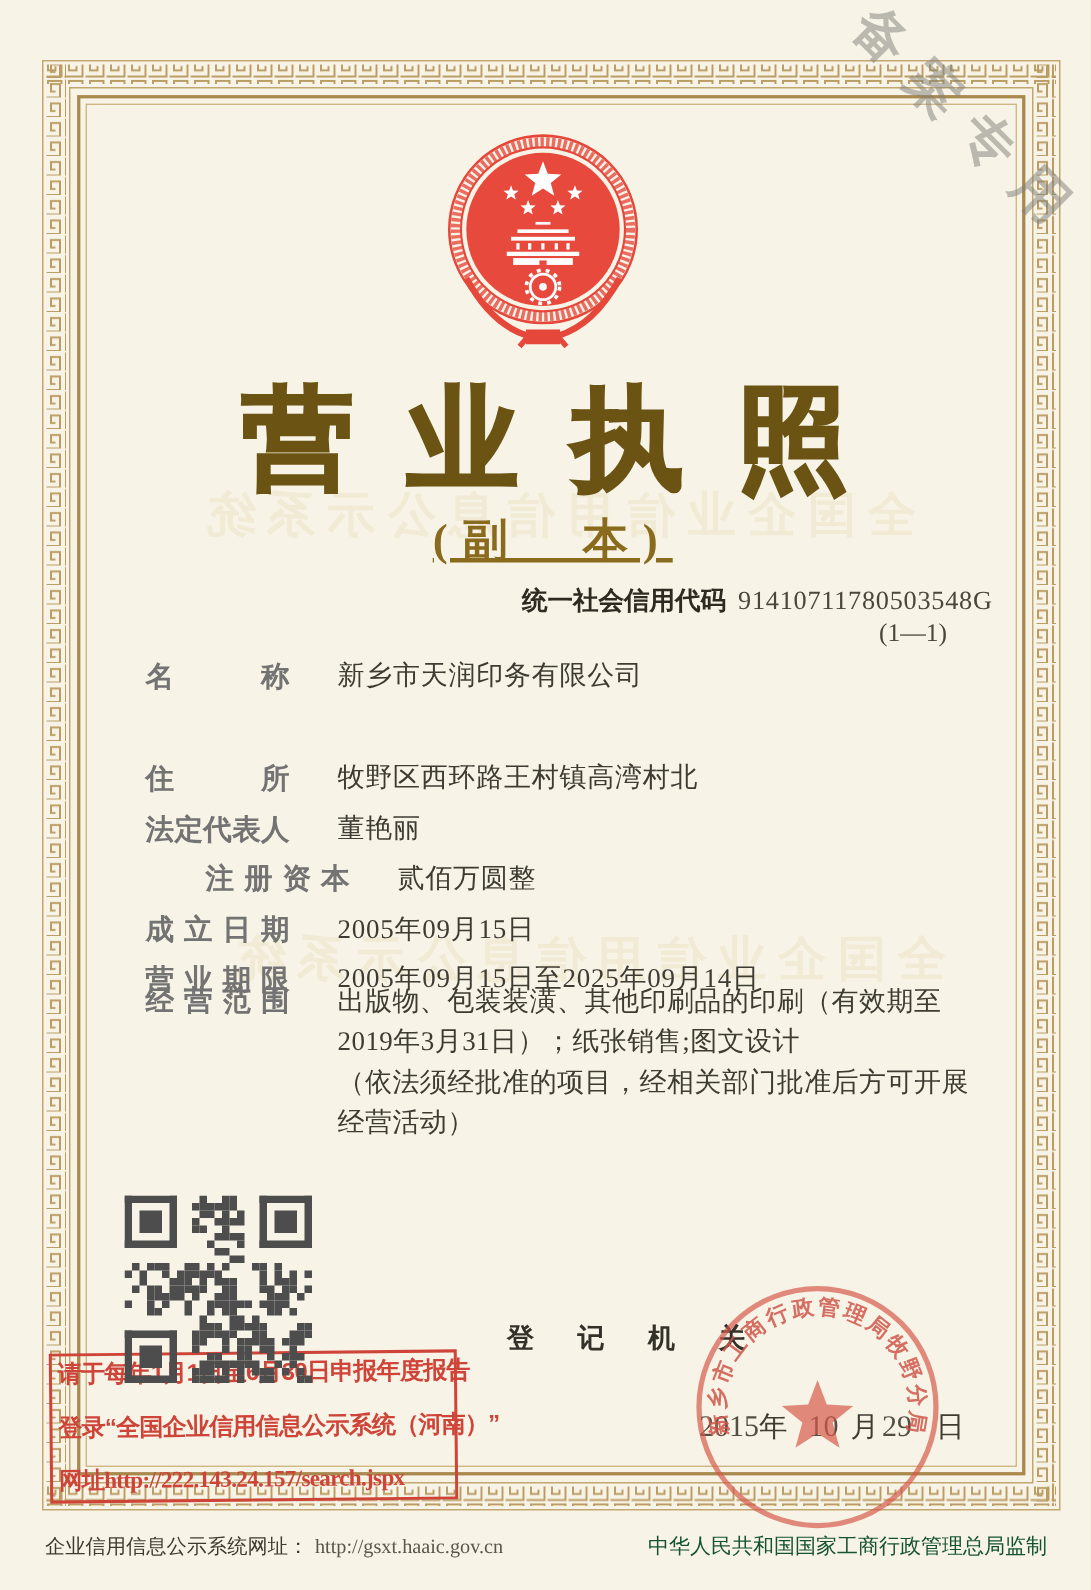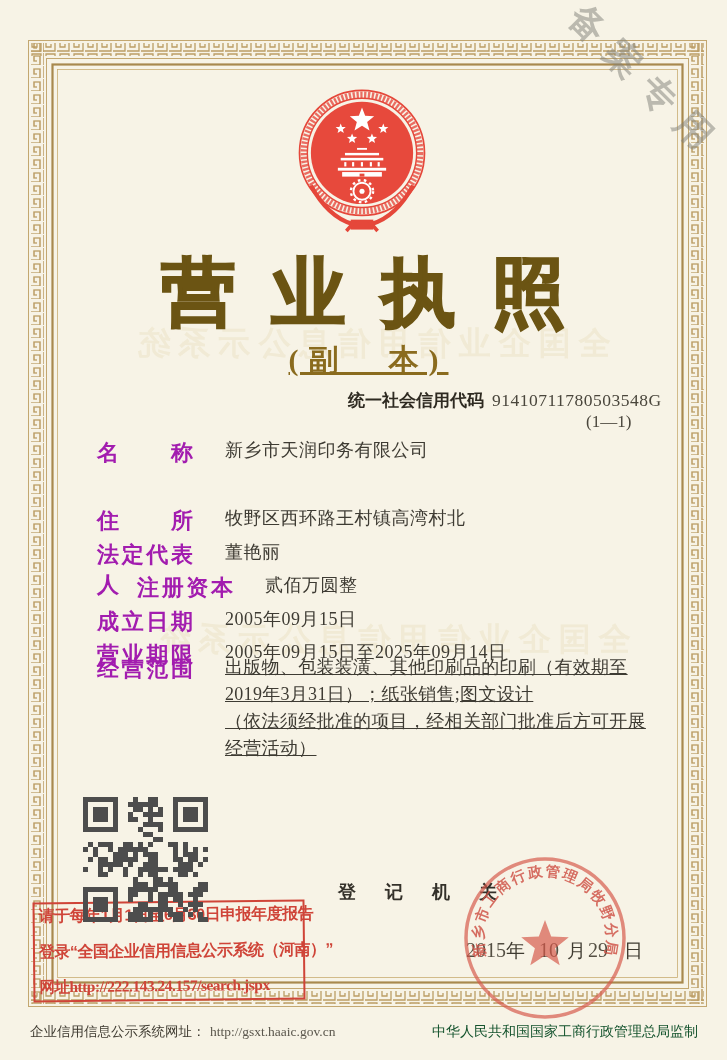--- a/index.html
+++ b/index.html
@@ -10,25 +10,25 @@
     font-size:74px;font-weight:900;color:#6b5413;letter-spacing:36px;text-indent:36px;
     -webkit-text-stroke:2px #6b5413;}
   .doc-subtitle{position:absolute;top:340px;left:0;width:727px;text-align:center;
     font-family:"Liberation Serif",serif;font-size:30px;font-weight:bold;color:#8a6b1e;letter-spacing:10px;text-indent:10px;text-decoration:underline;}
   .code-line{position:absolute;top:389px;left:348px;display:flex;align-items:baseline;}
   .code-label{font-size:17px;font-weight:bold;color:#2e2a21;}
   .code-value{font-family:"Liberation Serif",serif;font-size:17.5px;color:#4a463c;margin-left:8px;letter-spacing:.5px;}
   .code-page{position:absolute;top:412px;left:586px;font-family:"Liberation Serif",serif;font-size:17px;color:#4a463c;}
   
   .row{position:absolute;left:97px;display:flex;align-items:flex-start;}
-  .f-label{width:96px;font-size:22px;font-weight:bold;color:#a21caf;
+  .f-label{width:96px;font-size:19px;font-weight:bold;color:#737373;
     text-align:justify;text-align-last:justify;flex:none;}
   .f-value{margin-left:32px;font-family:"Liberation Serif",serif;font-size:18px;color:#3e3b33;letter-spacing:.5px;white-space:nowrap;text-align:center;}
   .scope-value{margin-left:32px;font-family:"Liberation Serif",serif;font-size:18px;color:#3e3b33;
-    width:438px;line-height:27px;letter-spacing:.3px;white-space:normal;text-decoration:underline;}
+    width:438px;line-height:27px;letter-spacing:.3px;white-space:normal;}
   
   .registrar-label{position:absolute;top:880px;left:338px;font-size:18px;font-weight:bold;color:#34312a;letter-spacing:12px;}
   .date-line{position:absolute;top:938px;left:466px;display:flex;align-items:baseline;
     font-family:"Liberation Serif",serif;color:#3f3b31;font-size:19px;}
   .date-line .num{font-size:20px;color:#544f43;}
   
   .stamp-box{position:absolute;left:33px;top:901px;width:260px;height:92px;
     border:2.5px solid #cf4438;transform:rotate(-.6deg);padding:2px 4px;
     display:flex;flex-direction:column;justify-content:space-between;z-index:2;}
   .stamp-line{font-size:16px;font-weight:bold;color:#cf4438;white-space:nowrap;letter-spacing:-0.5px;}

